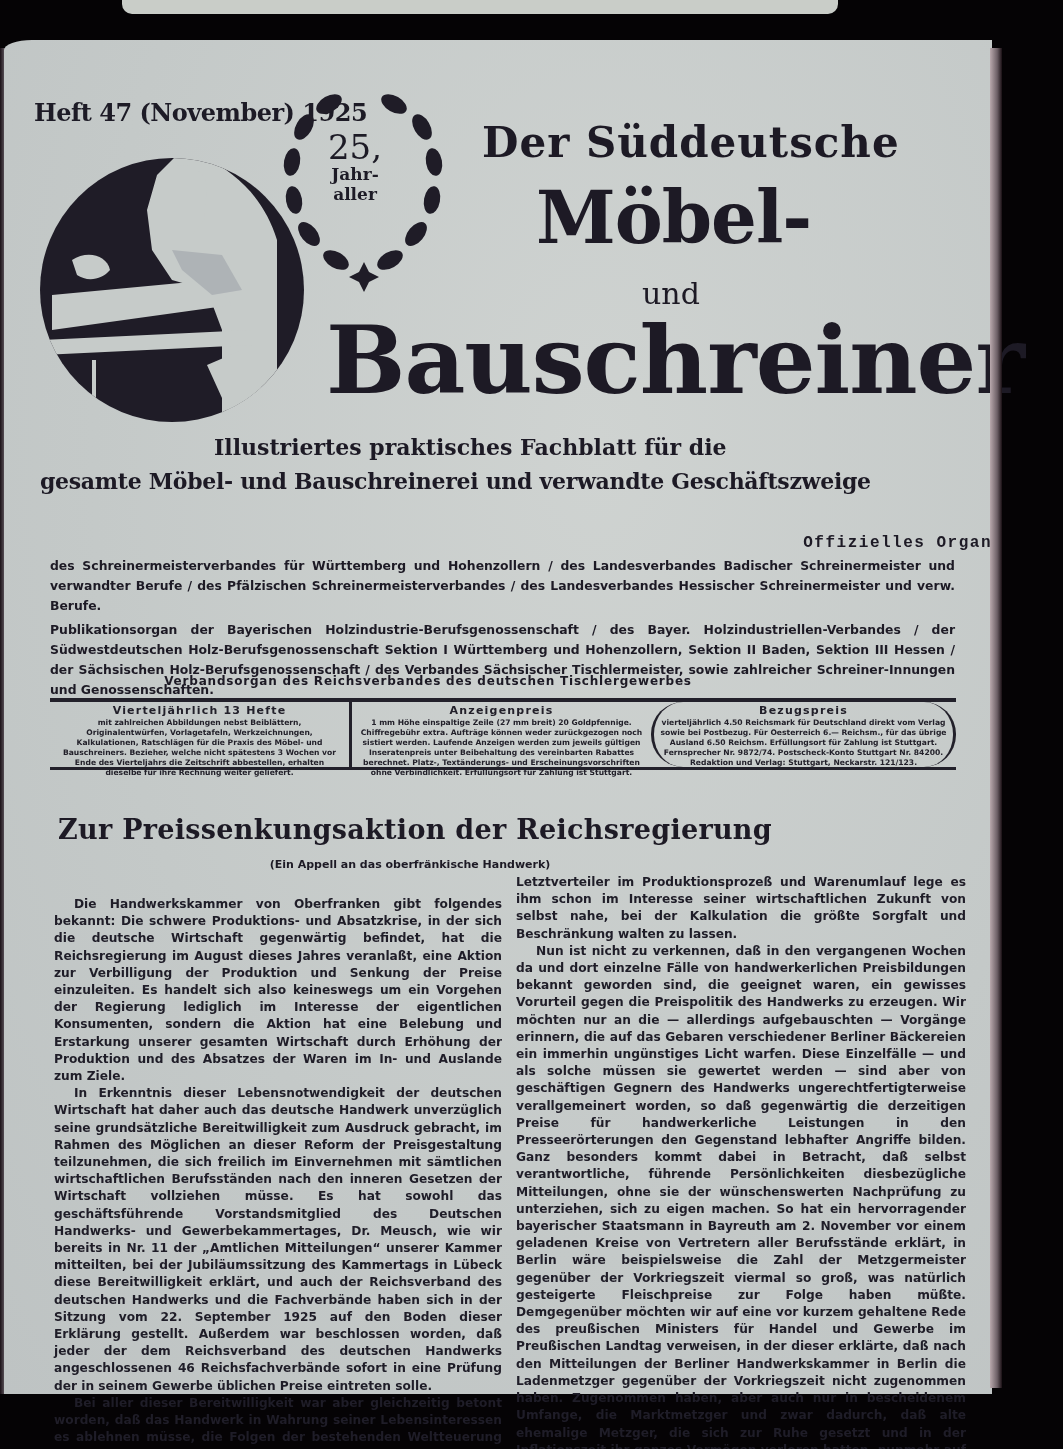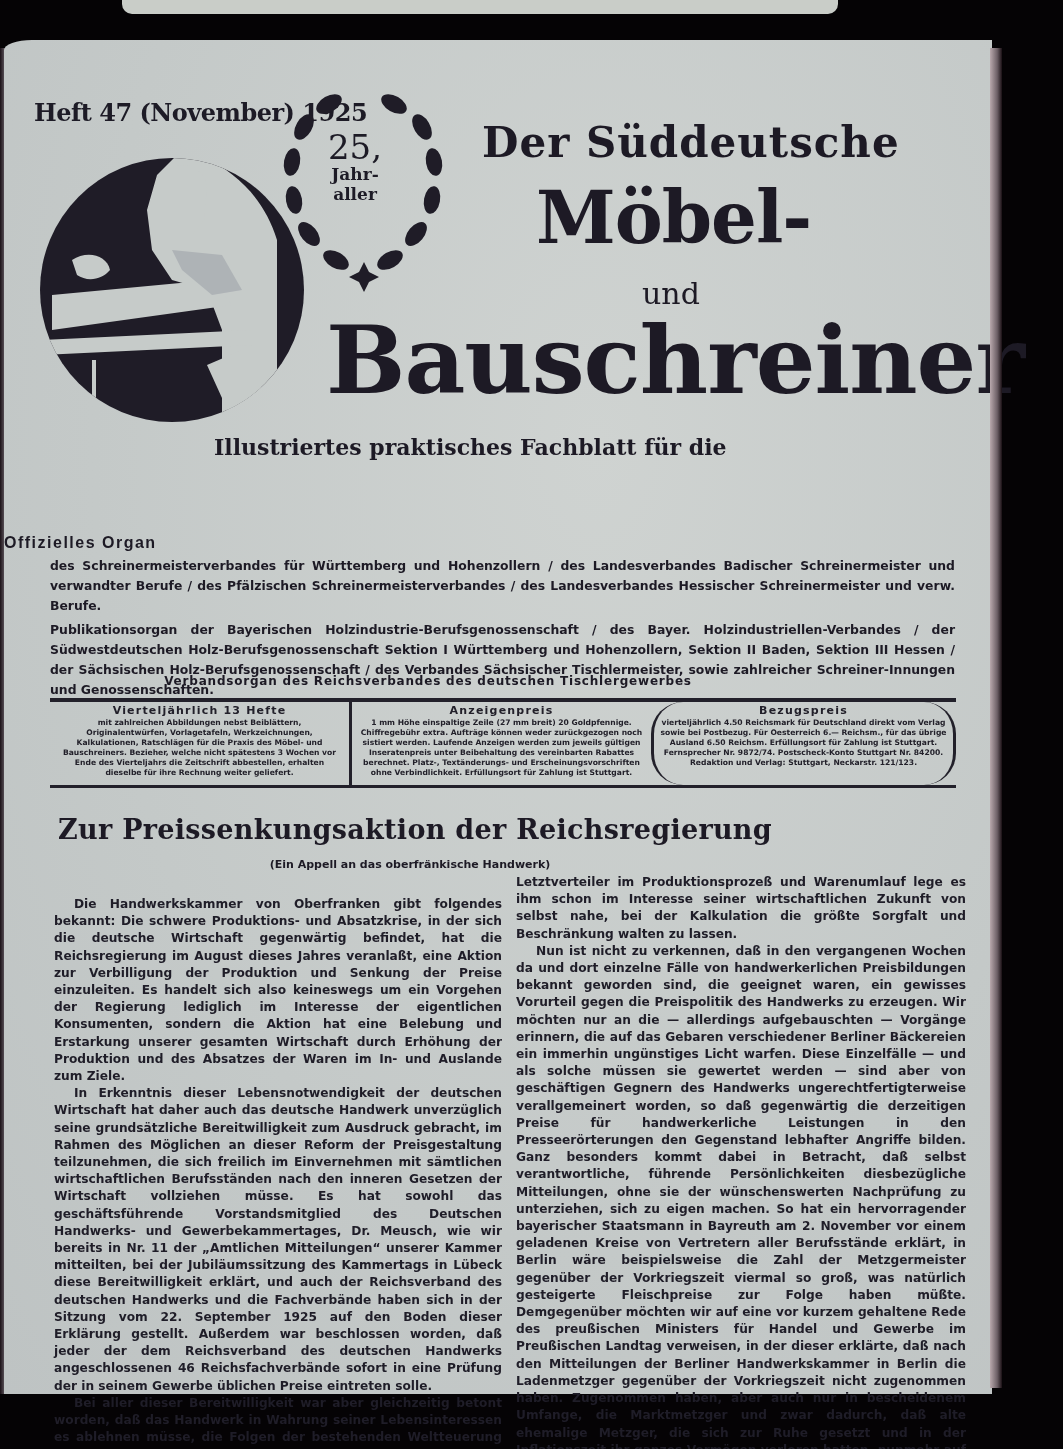--- a/index.html
+++ b/index.html
@@ -26,28 +26,28 @@
   .anniv .txt { font-size: 17px; font-weight: bold; line-height: 20px; font-family: "DejaVu Serif", serif; }
 
   .mast-1 { position: absolute; left: 478px; top: 78px; font-family: "DejaVu Serif", serif; font-weight: bold; font-size: 42px; letter-spacing: 1px; color: #1d1a25; }
   .mast-2 { position: absolute; left: 532px; top: 128px; font-family: "DejaVu Serif", serif; font-weight: bold; font-size: 72px; letter-spacing: -1px; color: #1d1a25; line-height: 100px; }
   .mast-und { position: absolute; left: 638px; top: 236px; font-family: "DejaVu Serif", serif; font-size: 30px; color: #1d1a25; }
   .mast-3 { position: absolute; left: 322px; top: 260px; font-family: "DejaVu Serif", serif; font-weight: bold; font-size: 94px; letter-spacing: -1px; color: #1d1a25; line-height: 120px; }
 
   .subtitle-1 { position: absolute; left: 210px; top: 394px; width: 600px; font-family: "DejaVu Serif", serif; font-weight: bold; font-size: 22px; color: #1d1a25; }
   .subtitle-2 { position: absolute; left: 36px; top: 428px; width: 920px; font-family: "DejaVu Serif", serif; font-weight: bold; font-size: 22px; color: #1d1a25; letter-spacing: -0.3px; white-space: nowrap; }
   .publisher { position: absolute; left: 36px; top: 467px; width: 930px; font-family: "DejaVu Sans", sans-serif; font-weight: bold; font-size: 11.6px; color: #1d1a25; white-space: nowrap; }
-  .organ-title { position: absolute; left: 0; top: 494px; width: 988px; text-align: left; font-family: Liberation Sans, sans-serif; font-weight: bold; font-size: 16px; letter-spacing: 1.5px; color: #1d1a25; }
+  .organ-title { position: absolute; left: 0; top: 494px; width: 988px; text-align: right; font-family: Liberation Mono, monospace; font-weight: bold; font-size: 16px; letter-spacing: 1.5px; color: #1d1a25; }
 
   .organ-text { position: absolute; left: 46px; top: 516px; width: 905px; font-family: "DejaVu Sans", sans-serif; font-weight: bold; font-size: 12.4px; line-height: 20px; color: #1d1a25; text-align: justify; }
   .organ-text p { margin-bottom: 4px; }
   .verband { position: absolute; left: 0; top: 634px; width: 848px; text-align: center; font-family: "DejaVu Sans", sans-serif; font-weight: bold; font-size: 12px; letter-spacing: 0.8px; color: #1d1a25; }
 
   .rule-thick { position: absolute; left: 46px; top: 658px; width: 906px; height: 4px; background: #22202a; }
-  .info-box { position: absolute; left: 46px; top: 662px; width: 906px; height: 86px; display: flex; border-bottom: 3px solid #22202a; }
+  .info-box { position: absolute; left: 46px; top: 662px; width: 906px; height: 68px; display: flex; border-bottom: 3px solid #22202a; }
   .info-col { flex: 1; padding: 2px 6px; text-align: center; font-family: "DejaVu Sans", sans-serif; font-weight: bold; font-size: 7.6px; line-height: 10px; color: #22202a; }
   .info-col + .info-col { border-left: 3px solid #22202a; }
   .info-col h4 { font-size: 11px; letter-spacing: 1.2px; margin-bottom: 1px; line-height: 13px; }
   .info-col:last-child { border-right: 3px solid #22202a; border-radius: 32px; }
 
   .article-title { position: absolute; left: 0; top: 774px; width: 808px; padding-left: 14px; text-align: center; font-family: "DejaVu Serif", serif; font-weight: bold; font-size: 27px; color: #1d1a25; letter-spacing: 0.3px; }
   .article-sub { position: absolute; left: 0; top: 818px; width: 796px; padding-left: 16px; text-align: center; font-family: "DejaVu Sans", sans-serif; font-weight: bold; font-size: 11px; color: #1d1a25; }
 
   .col { position: absolute; top: 852px; width: 448px; font-family: "DejaVu Sans", sans-serif; font-weight: bold; font-size: 12.2px; line-height: 17.2px; color: #1f1d28; text-align: justify; }
   .col-left { left: 50px; top: 856px; }
@@ -108,20 +108,21 @@
     <div class="txt">Jahr-</div>
     <div class="txt">aller</div>
   </div>
 
   <div class="mast-1">Der Süddeutsche</div>
   <div class="mast-2">Möbel-</div>
   <div class="mast-und">und</div>
   <div class="mast-3">Bauschreiner</div>
 
   <div class="subtitle-1">Illustriertes praktisches Fachblatt für die</div>
+  <div class="subtitle-2">gesamte Möbel- und Bauschreinerei und verwandte Geschäftszweige</div>
   <div class="organ-title">Offizielles Organ</div>
 
   <div class="organ-text">
     <p>des Schreinermeisterverbandes für Württemberg und Hohenzollern / des Landesverbandes Badischer Schreinermeister und verwandter Berufe / des Pfälzischen Schreinermeisterverbandes / des Landesverbandes Hessischer Schreinermeister und verw. Berufe.</p>
     <p>Publikationsorgan der Bayerischen Holzindustrie-Berufsgenossenschaft / des Bayer. Holzindustriellen-Verbandes / der Südwestdeutschen Holz-Berufsgenossenschaft Sektion I Württemberg und Hohenzollern, Sektion II Baden, Sektion III Hessen / der Sächsischen Holz-Berufsgenossenschaft / des Verbandes Sächsischer Tischlermeister, sowie zahlreicher Schreiner-Innungen und Genossenschaften.</p>
   </div>
   <div class="verband">Verbandsorgan des Reichsverbandes des deutschen Tischlergewerbes</div>
 
   <div class="rule-thick"></div>
   <div class="info-box">

